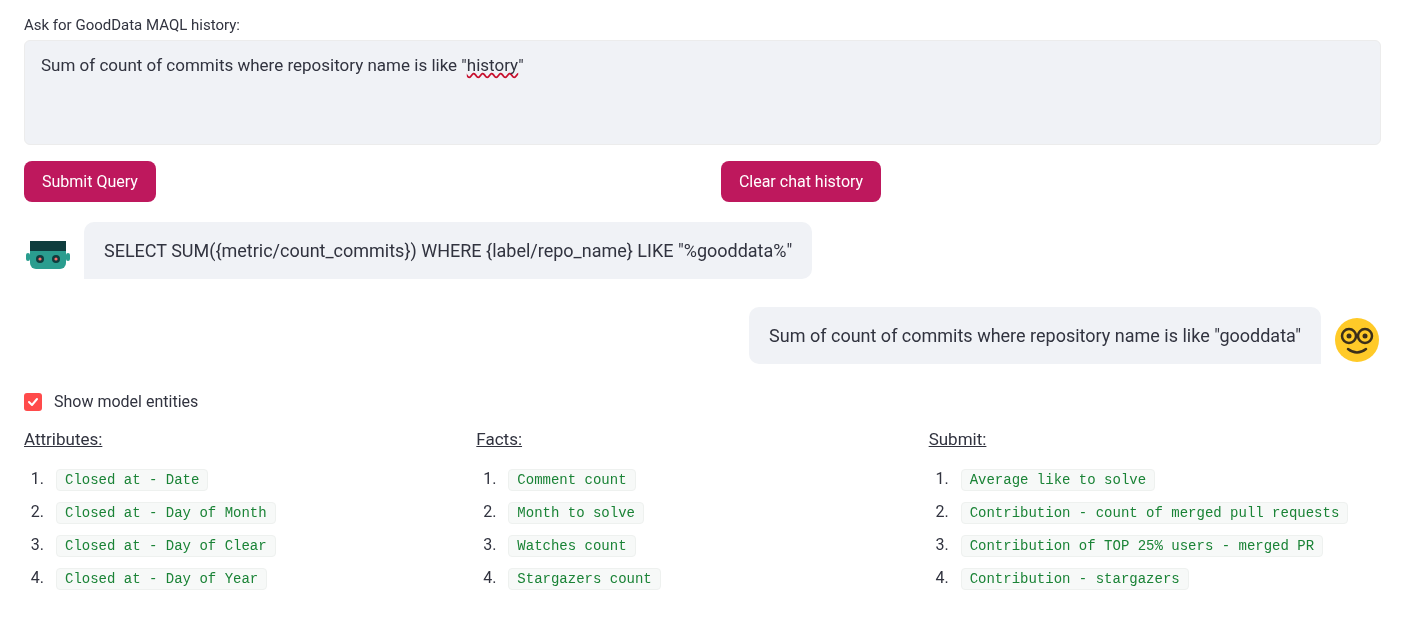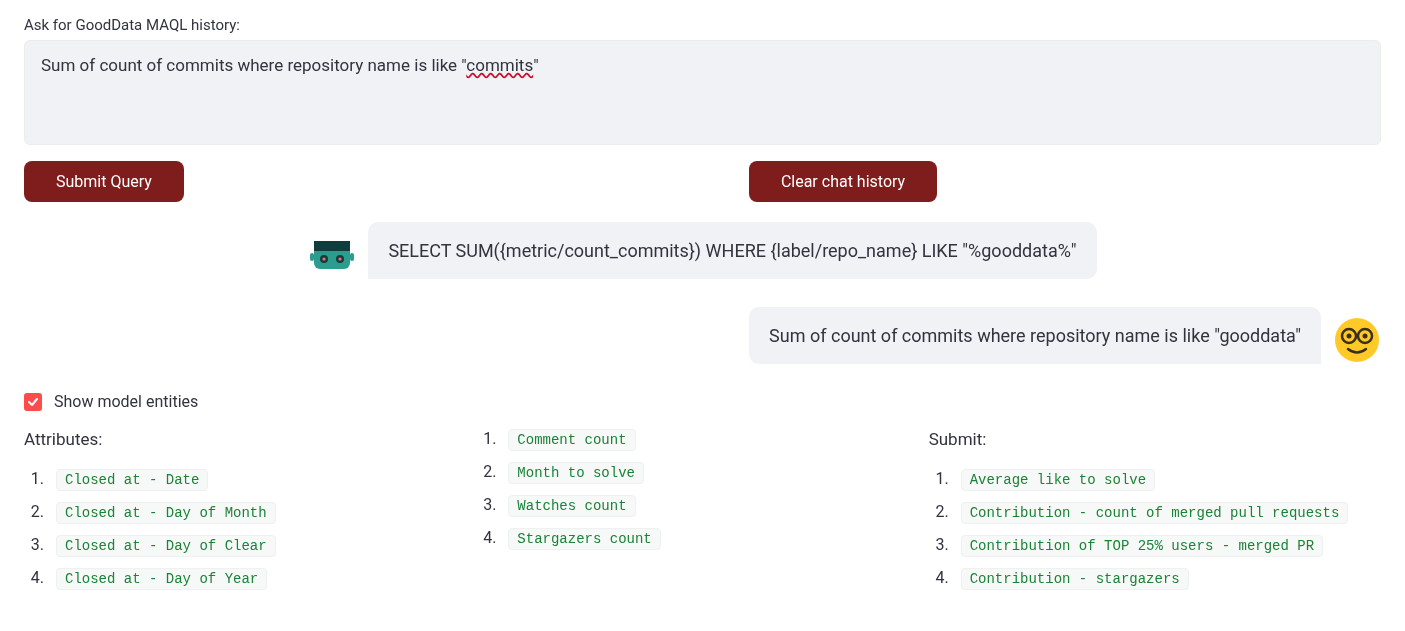--- a/index.html
+++ b/index.html
@@ -31,39 +31,39 @@
   .spelling {
     text-decoration: underline wavy #c8102e;
     text-decoration-skip-ink: none;
   }
   .btn-row {
     display: flex;
     gap: 565px;
     margin-top: 16px;
   }
   .btn {
-    background: #7f1d1d;
+    background: #be185d;
     color: #fff;
     border: none;
     border-radius: 8px;
-    padding: 11px 32px;
+    padding: 11px 18px;
     font-size: 16px;
     cursor: pointer;
     font-family: inherit;
   }
   .chat {
     margin-top: 20px;
   }
   .msg-row {
     display: flex;
     align-items: flex-end;
     gap: 12px;
     margin-bottom: 28px;
   }
-  .msg-row.bot { justify-content: center; }
+  .msg-row.bot { justify-content: flex-start; }
   .msg-row.user { justify-content: flex-end; }
   .avatar {
     width: 48px;
     height: 48px;
     display: flex;
     align-items: center;
     justify-content: center;
     flex-shrink: 0;
   }
   .bubble {
@@ -99,20 +99,21 @@
     cursor: pointer;
   }
   .chkbox svg { width: 12px; height: 12px; }
   .chk-label { font-size: 16px; color: #31333f; cursor: pointer; }
   .cols {
     display: flex;
     gap: 0;
   }
   .col {
     flex: 1;
+    text-decoration: underline;
   }
   .col h3 {
     font-size: 17px;
     font-weight: 400;
     color: #31333f;
     margin: 0 0 20px 0;
   }
   .ol {
     list-style: decimal;
     padding-left: 24px;
@@ -133,21 +134,21 @@
     border-radius: 4px;
     padding: 2px 8px;
     display: inline-block;
   }
 </style>
 </head>
 <body>
 
 <p class="prompt-label">Ask for GoodData MAQL history:</p>
 
-<div class="query-area" contenteditable="true" style="">Sum of count of commits where repository name is like "<span class="spelling">commits</span>"</div>
+<div class="query-area" contenteditable="true" style="">Sum of count of commits where repository name is like "<span class="spelling">history</span>"</div>
 
 <div class="btn-row">
   <button class="btn">Submit Query</button>
   <button class="btn">Clear chat history</button>
 </div>
 
 <div class="chat">
 
   <div class="msg-row bot">
     <div class="avatar">
@@ -197,20 +198,21 @@
     <h3>Attributes:</h3>
     <ol class="ol">
       <li><span class="code-chip">Closed at - Date</span></li>
       <li><span class="code-chip">Closed at - Day of Month</span></li>
       <li><span class="code-chip">Closed at - Day of Clear</span></li>
       <li><span class="code-chip">Closed at - Day of Year</span></li>
     </ol>
   </div>
 
   <div class="col">
+    <h3>Facts:</h3>
     <ol class="ol">
       <li><span class="code-chip">Comment count</span></li>
       <li><span class="code-chip">Month to solve</span></li>
       <li><span class="code-chip">Watches count</span></li>
       <li><span class="code-chip">Stargazers count</span></li>
     </ol>
   </div>
 
   <div class="col">
     <h3>Submit:</h3>

